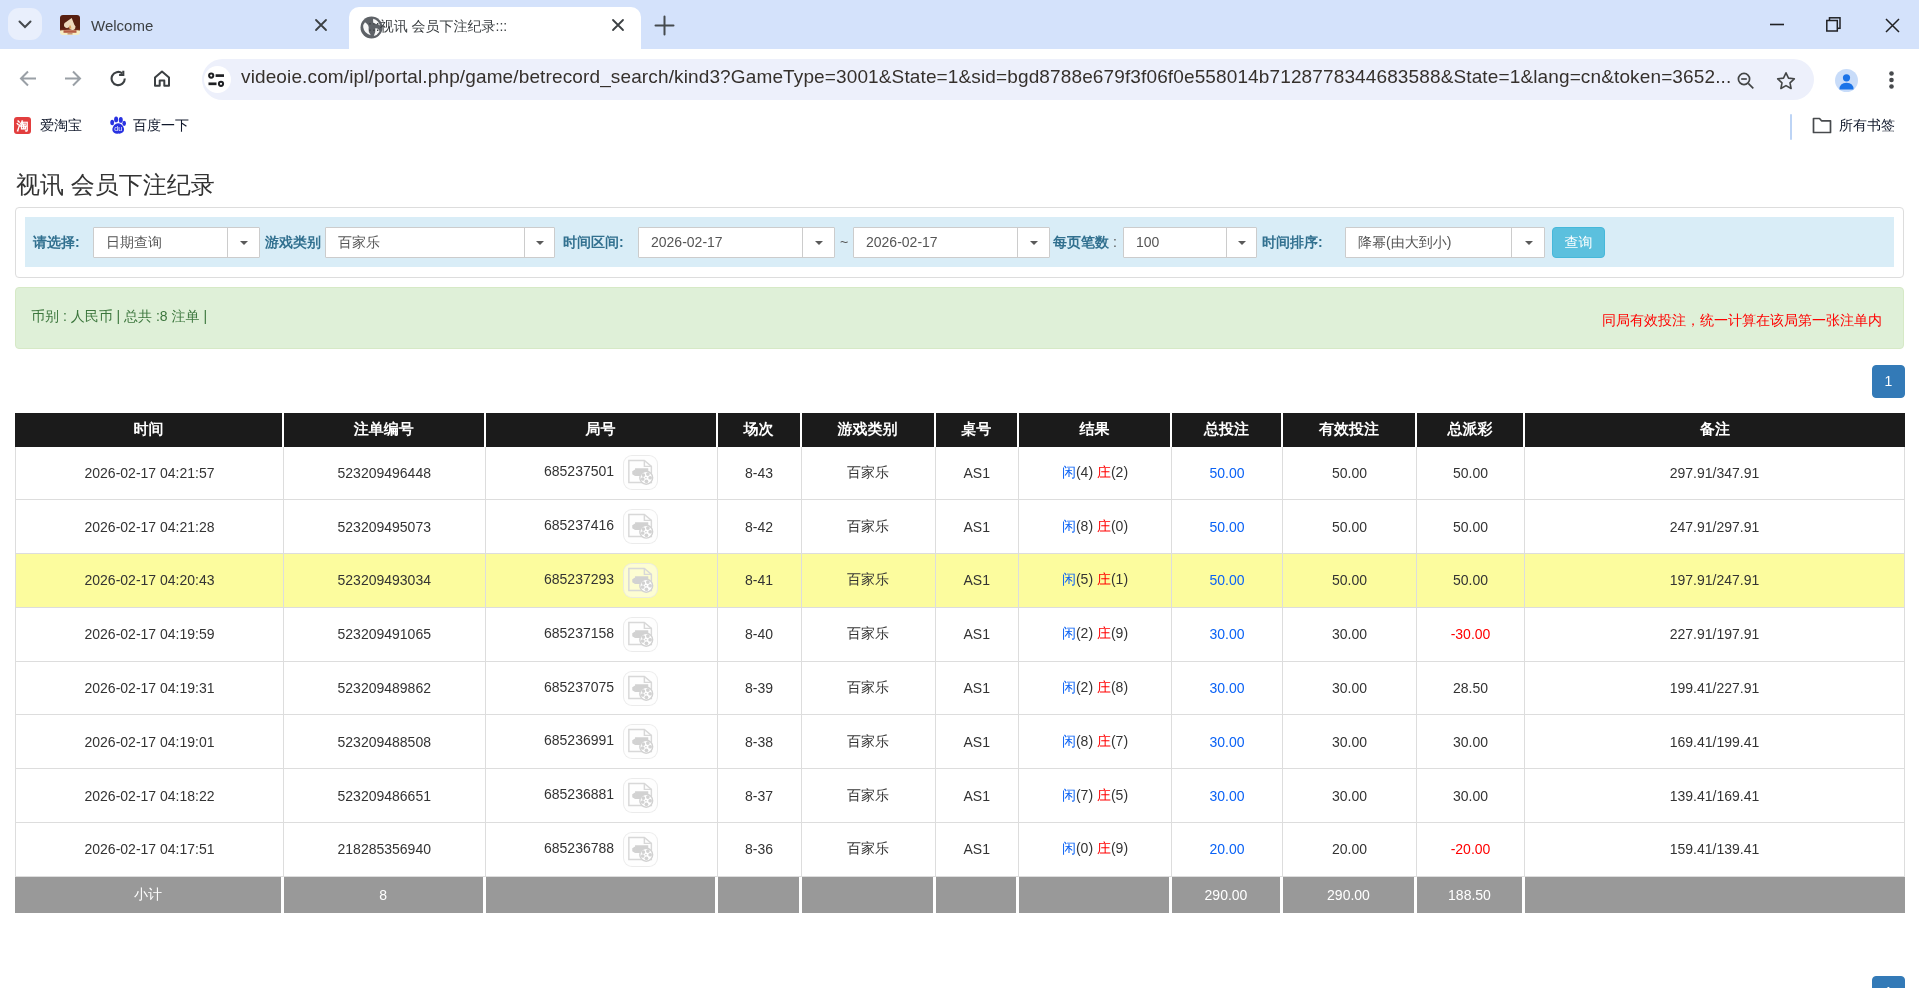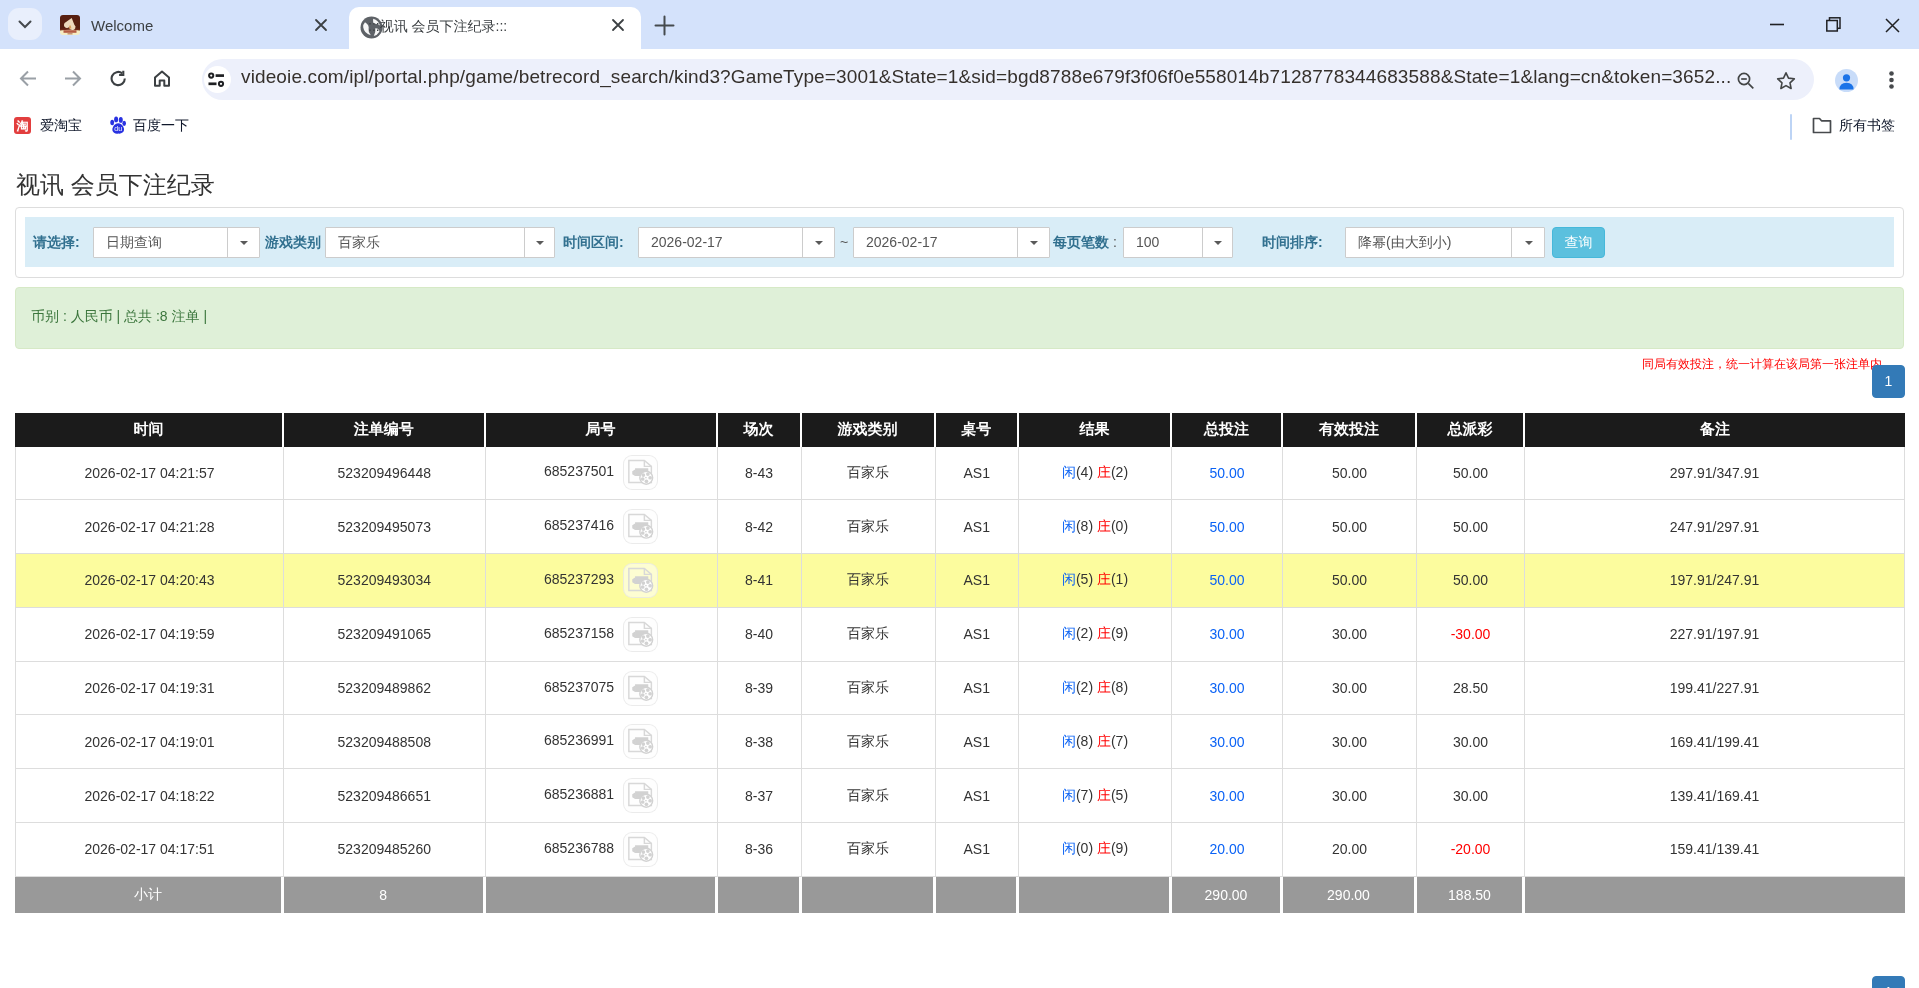--- a/index.html
+++ b/index.html
@@ -28,21 +28,21 @@
 #fpanel { position:absolute; left:15px; top:207px; width:1889px; height:71px; border:1px solid #ddd; border-radius:4px; background:#fff; }
 #fblue { position:absolute; left:25px; top:217px; width:1869px; height:50px; background:#d9edf7; }
 .flab { position:absolute; top:227px; height:31px; line-height:31px; font-size:14px; font-weight:bold; color:#31708f; white-space:nowrap; }
 .fsel { position:absolute; top:227px; height:31px; background:#fff; border:1px solid #ccc; border-radius:1px; font-size:14px; color:#555; line-height:29px; }
 .fsel .tx { position:absolute; left:12px; top:0; white-space:nowrap; }
 .fsel .ar { position:absolute; right:0; top:0; bottom:0; border-left:1px solid #ccc; }
 .fsel .ar:after { content:""; position:absolute; left:50%; top:50%; margin-left:-3.5px; margin-top:-2px; border-left:4px solid transparent; border-right:4px solid transparent; border-top:4.5px solid #5a5a5a; }
 #fbtn { position:absolute; left:1552px; top:227px; width:53px; height:31px; background:#5bc0de; border:1px solid #46b8da; border-radius:4px; color:#fff; font-size:14px; text-align:center; line-height:29px; }
 #galert { position:absolute; left:15px; top:287px; width:1889px; height:62px; background:#dff0d8; border:1px solid #d6e9c6; border-radius:4px; }
 #galert .gl { position:absolute; left:15px; top:0; height:62px; line-height:57px; font-size:14px; color:#3c763d; }
-#galert .gr { position:absolute; right:21px; top:4px; height:62px; line-height:57px; font-size:12px; color:#f00;margin-top:44px; }
+#galert .gr { position:absolute; right:21px; top:4px; height:62px; line-height:57px; font-size:14px; color:#f00; }
 #pgtop { position:absolute; left:1872px; top:365px; width:33px; height:33px; background:#337ab7; border:1px solid #337ab7; border-radius:4px; color:#fff; font-size:14px; text-align:center; line-height:31px; }
 #pgbot { position:absolute; left:1872px; top:976px; width:33px; height:33px; background:#337ab7; border:1px solid #337ab7; border-radius:4px; color:#fff; font-size:14px; text-align:center; line-height:31px; }
 
 
 #btable { position:absolute; left:15px; top:413px; border-collapse:separate; border-spacing:0; table-layout:fixed; width:1890px; font-size:14px; color:#333; }
 #btable th { background:#1b1b1b; color:#fff; font-weight:bold; font-size:15px; height:33.5px; border-right:2px solid #fff; text-align:center; }
 #btable th:last-child { border-right:none; }
 #btable td { text-align:center; vertical-align:middle; }
 #btable tbody td { height:53.8px; border-right:1px solid #ddd; border-bottom:1px solid #ddd; background:#fff; }
 #btable tbody td:first-child { border-left:1px solid #ddd; }
@@ -187,21 +187,21 @@
   <div class="fsel" style="left:638px;width:197px;">
       <span class="tx">2026-02-17</span>
       <span class="ar" style="width:32px;"></span>
     </div>
   <div class="flab" style="left:840px;font-weight:normal;color:#555;">~</div>
   <div class="fsel" style="left:853px;width:197px;">
       <span class="tx">2026-02-17</span>
       <span class="ar" style="width:32px;"></span>
     </div>
   <div class="flab" style="left:1053px;">每页笔数 <span style="color:#555;font-weight:normal">:</span></div>
-  <div class="fsel" style="left:1123px;width:110px;padding-left:34px;">
+  <div class="fsel" style="left:1123px;width:134px;padding-left:34px;">
       <span class="tx">100</span>
       <span class="ar" style="width:30px;"></span>
     </div>
   <div class="flab" style="left:1262px;">时间排序:</div>
   <div class="fsel" style="left:1345px;width:200px;">
       <span class="tx">降幂(由大到小)</span>
       <span class="ar" style="width:33px;"></span>
     </div>
   <div id="fbtn">查询</div>
   <div id="galert">
@@ -358,21 +358,21 @@
           <td>百家乐</td>
           <td>AS1</td>
           <td><span class="blu">闲</span>(7) <span class="red">庄</span>(5)</td>
           <td class="blu">30.00</td>
           <td>30.00</td>
           <td>30.00</td>
           <td>139.41/169.41</td>
         </tr>
       <tr>
           <td>2026-02-17 04:17:51</td>
-          <td>523209485260</td>
+          <td>218285356940</td>
           <td class="jh">685236788 <span class="vbtn"><svg width="33" height="33" viewBox="1 1 34 34">
                 <use href="#vicon"></use>
               </svg></span></td>
           <td>8-36</td>
           <td>百家乐</td>
           <td>AS1</td>
           <td><span class="blu">闲</span>(0) <span class="red">庄</span>(9)</td>
           <td class="blu">20.00</td>
           <td>20.00</td>
           <td class="red">-20.00</td>

